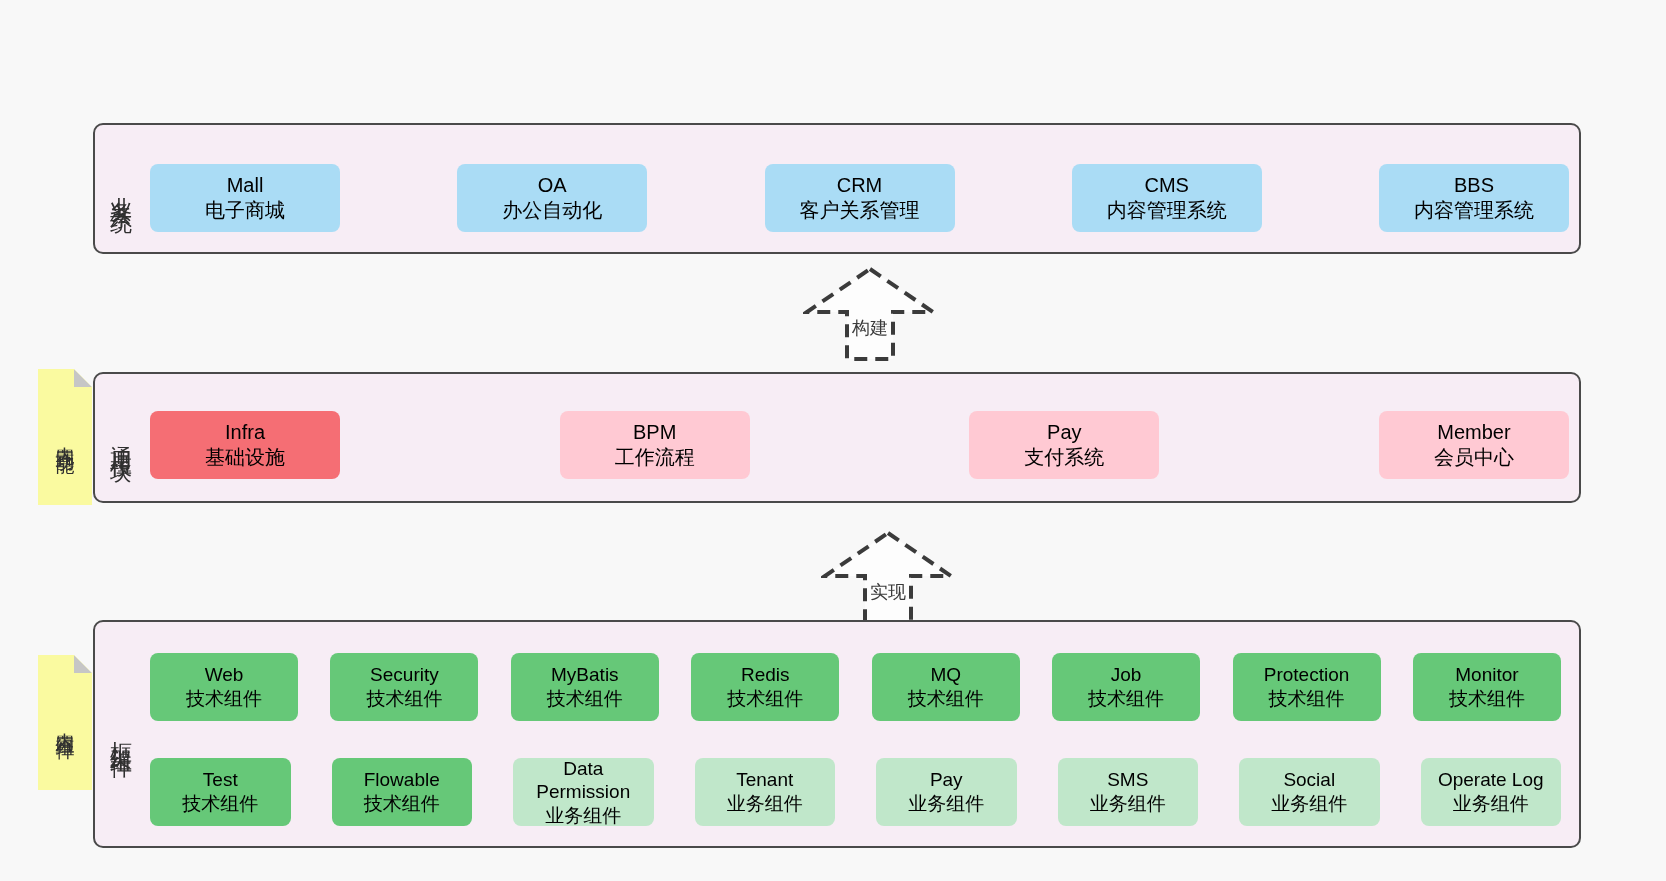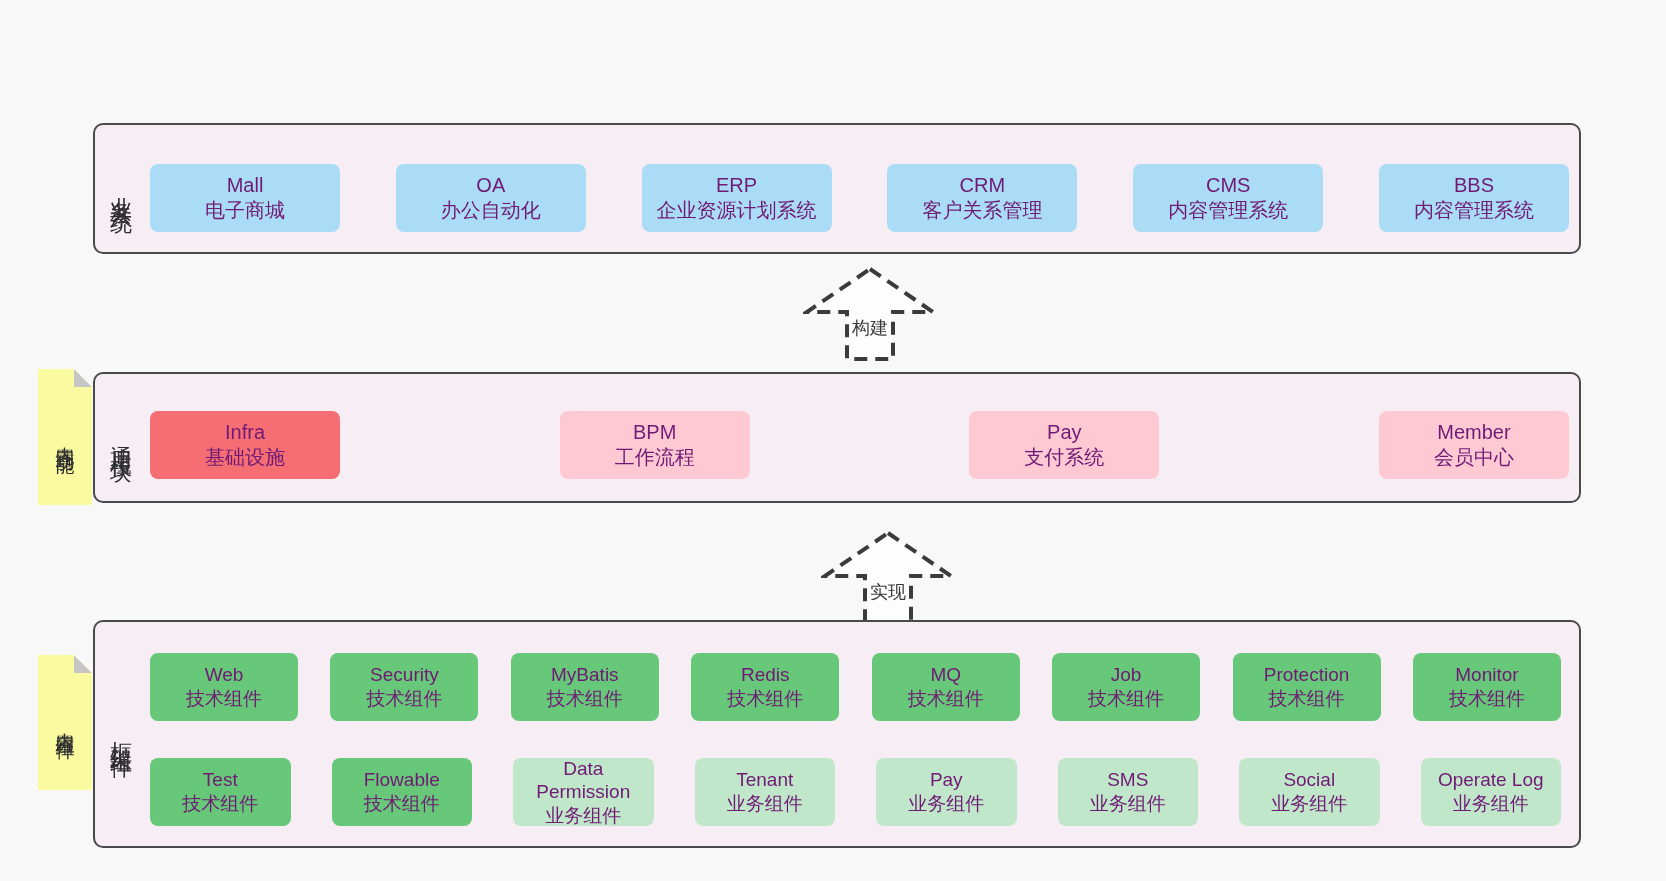--- a/index.html
+++ b/index.html
@@ -24,21 +24,21 @@
   .row.wide { left:55px; right:10px; }
   .row.grid { left:55px; right:18px; }
   #panel-business .row { top:26px; height:81px; }
   #panel-modules  .row { top:24px; height:81px; }
   #panel-components .row-1 { top:18px; height:81px; }
   #panel-components .row-2 { top:123px; height:81px;gap:41px; }
 
   .box {
     border-radius:8px; display:flex; flex-direction:column;
     justify-content:center; align-items:center; text-align:center;
-    font-size:20px; line-height:1.24; color:#701a75; padding:2px 4px;margin-top:13px;
+    font-size:20px; line-height:1.24; color:#000000; padding:2px 4px;margin-top:13px;
   }
   .box.w6 { width:190px; }
   .box.w8 { width:148px; font-size:19px; }
   .box.blue { background:#aadcf5; }
   .box.red { background:#f56e74; }
   .box.pink { background:#ffc9d3; }
   .box.green { background:#66c878; }
   .box.green-light { background:#c0e7ca; }
 
   .sticky {
@@ -75,24 +75,20 @@
     <div class="row wide">
       <div class="box blue w6">
         <div>Mall</div>
         <div>电子商城</div>
       </div>
       <div class="box blue w6">
         <div>OA</div>
         <div>办公自动化</div>
       </div>
       <div class="box blue w6">
-        <div>ERP</div>
-        <div>企业资源计划系统</div>
-      </div>
-      <div class="box blue w6">
         <div>CRM</div>
         <div>客户关系管理</div>
       </div>
       <div class="box blue w6">
         <div>CMS</div>
         <div>内容管理系统</div>
       </div>
       <div class="box blue w6">
         <div>BBS</div>
         <div>内容管理系统</div>

